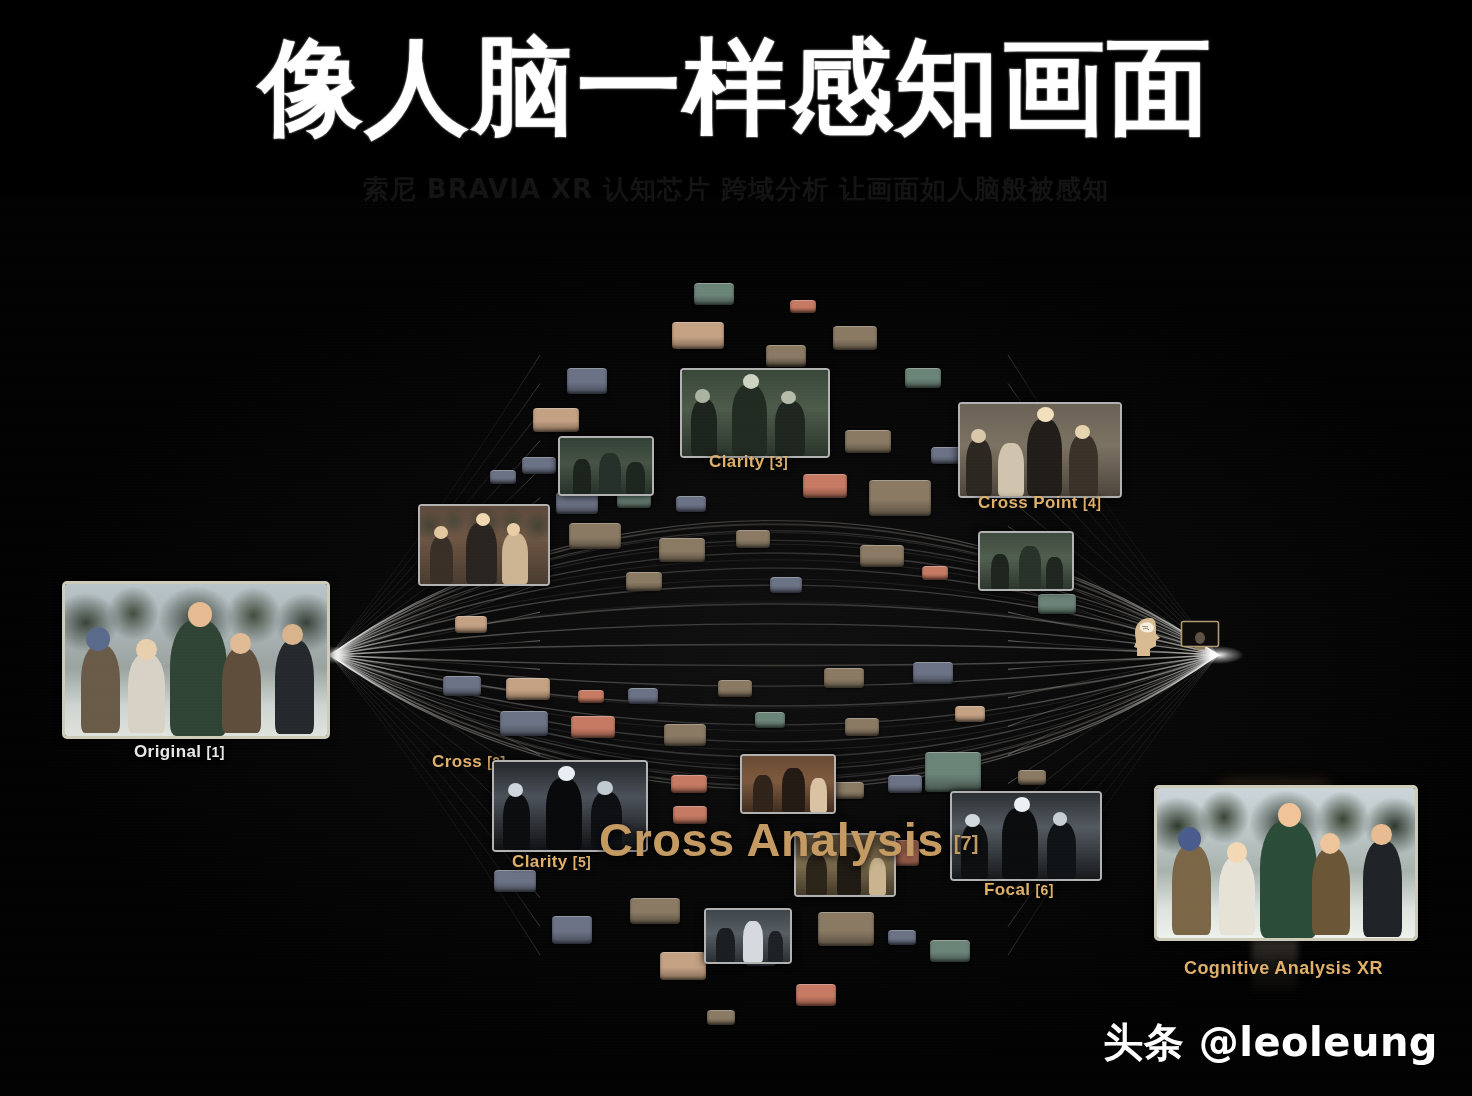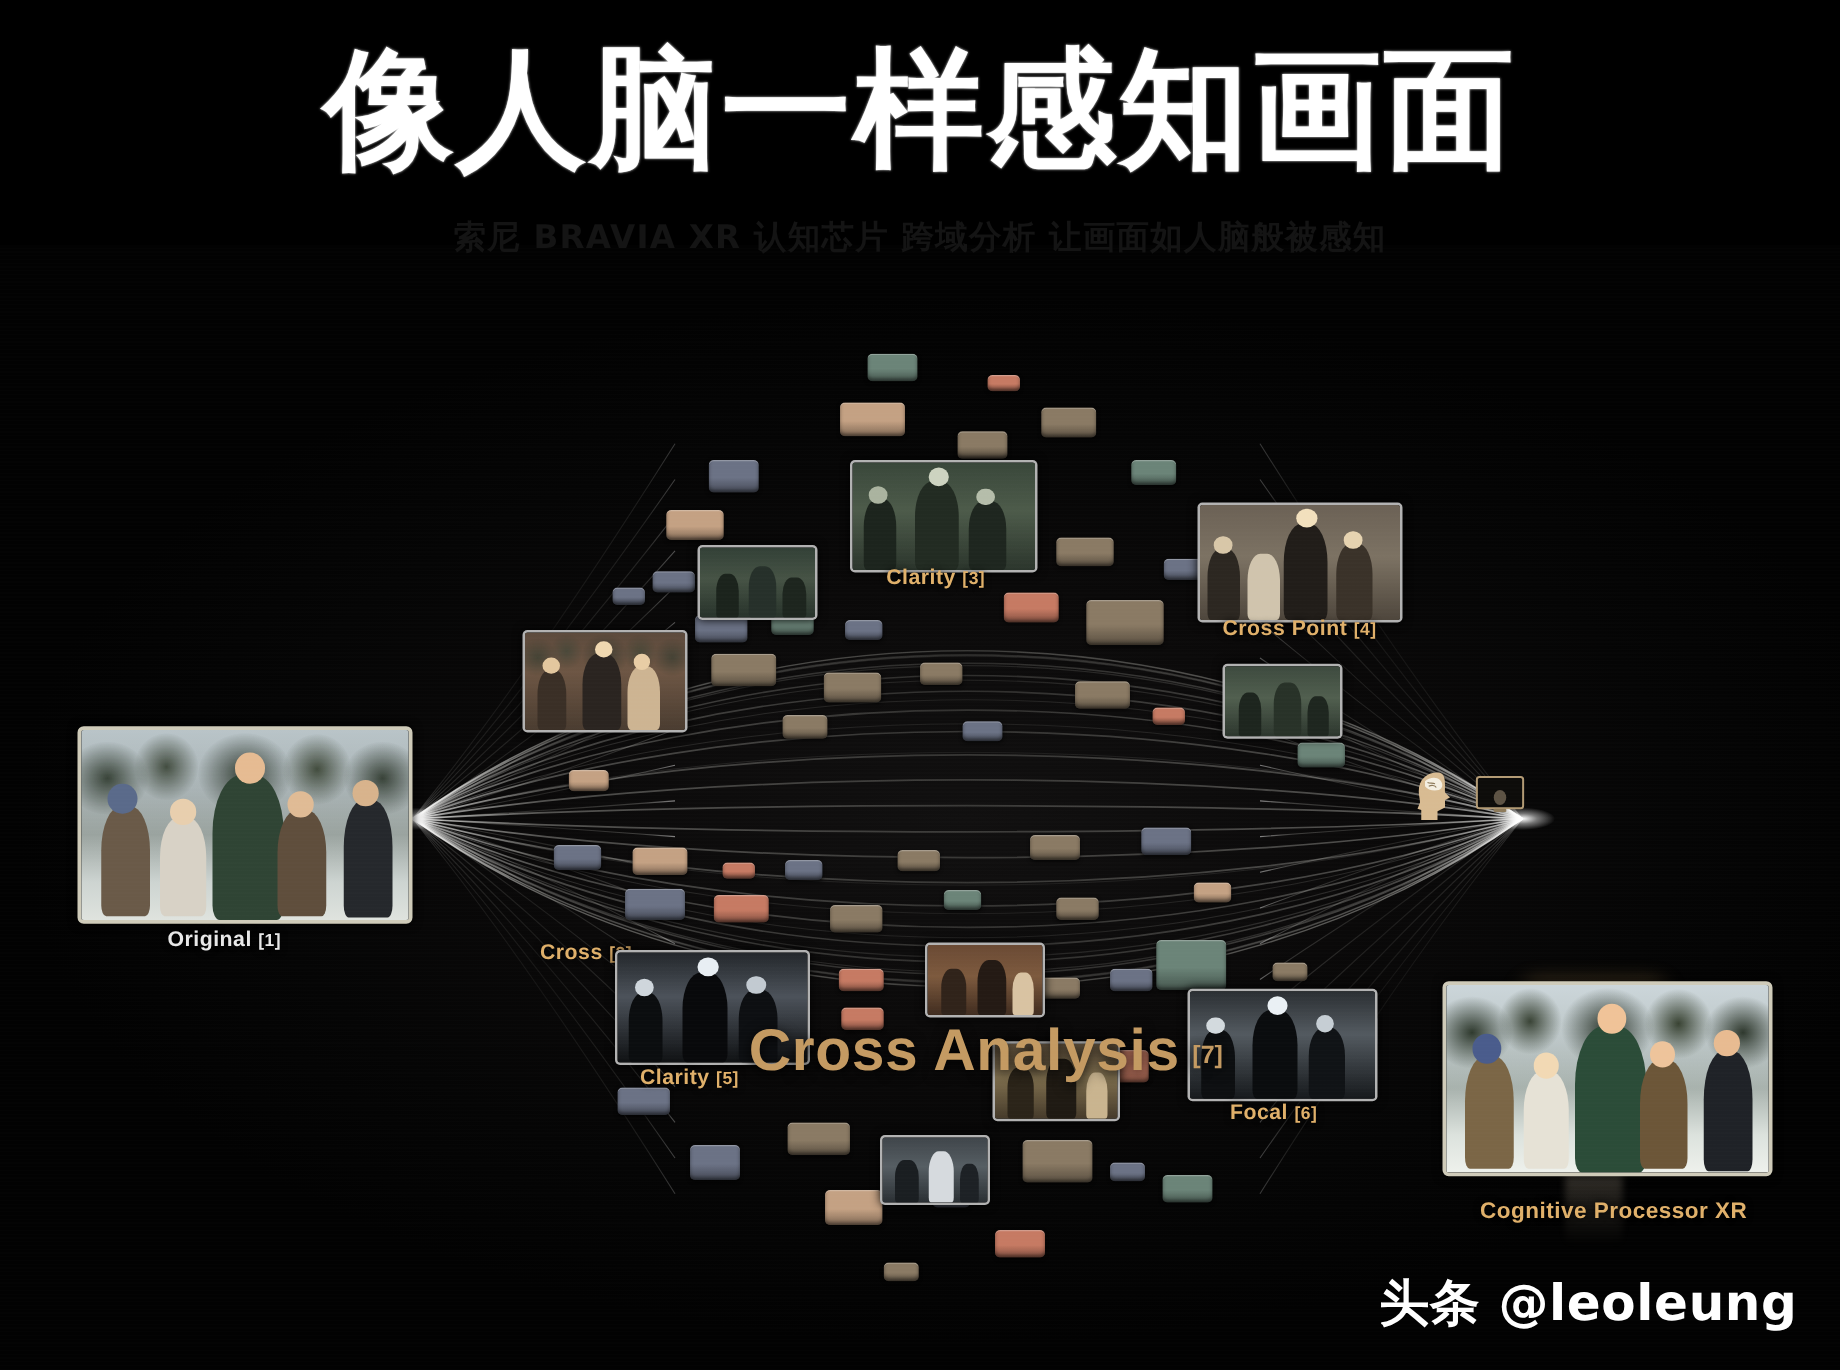--- a/index.html
+++ b/index.html
@@ -512,18 +512,18 @@
       <div class="head" style="left:27%;bottom:50%;width:8%;height:14%;background:#f2d9b4;"></div>
       <div class="fig" style="left:40%;bottom:0%;width:22%;height:78%;background:#2b4c38;"></div>
       <div class="head" style="left:47%;bottom:74%;width:9%;height:16%;background:#f0c398;"></div>
       <div class="fig" style="left:60%;bottom:2%;width:15%;height:58%;background:#6c5638;"></div>
       <div class="head" style="left:63%;bottom:56%;width:8%;height:14%;background:#eec49b;"></div>
       <div class="fig" style="left:80%;bottom:1%;width:15%;height:64%;background:#1f2227;"></div>
       <div class="head" style="left:83%;bottom:62%;width:8%;height:14%;background:#e8bb91;"></div>
     </div>
   </div>
   <div class="cap gold" style="left:1184px;top:762px;font-size:18px;">
-    <span>Cognitive Processor XR</span>
+    <span>Cognitive Analysis XR</span>
   </div>
 
 </div>
 
 <div id="watermark">头条 @leoleung</div>
 
 </body></html>

